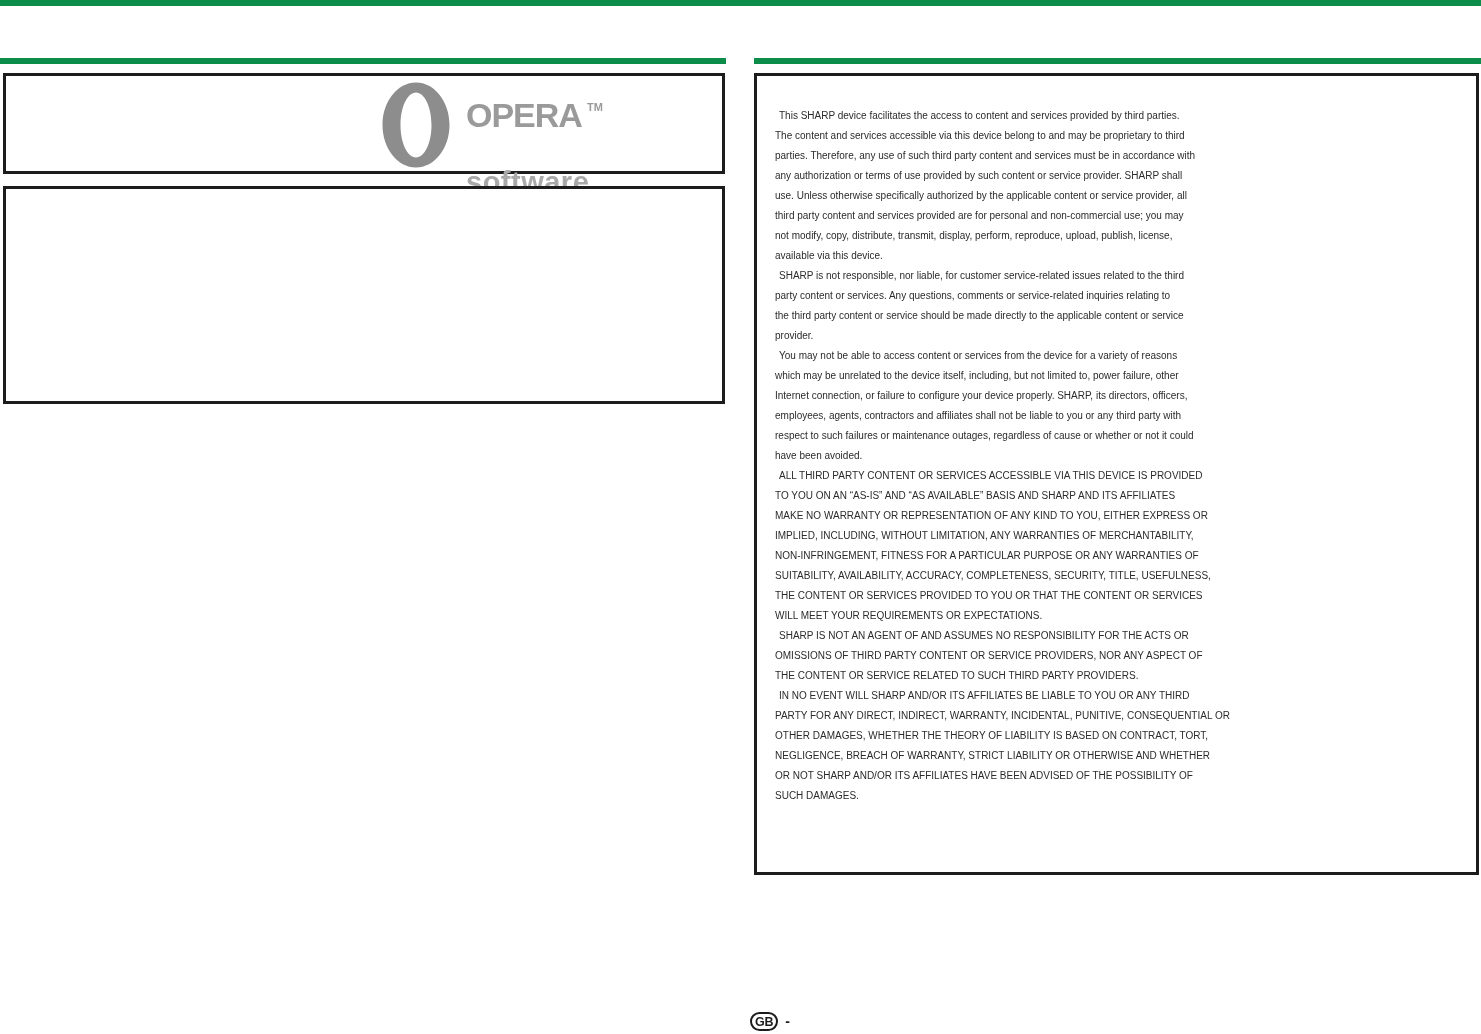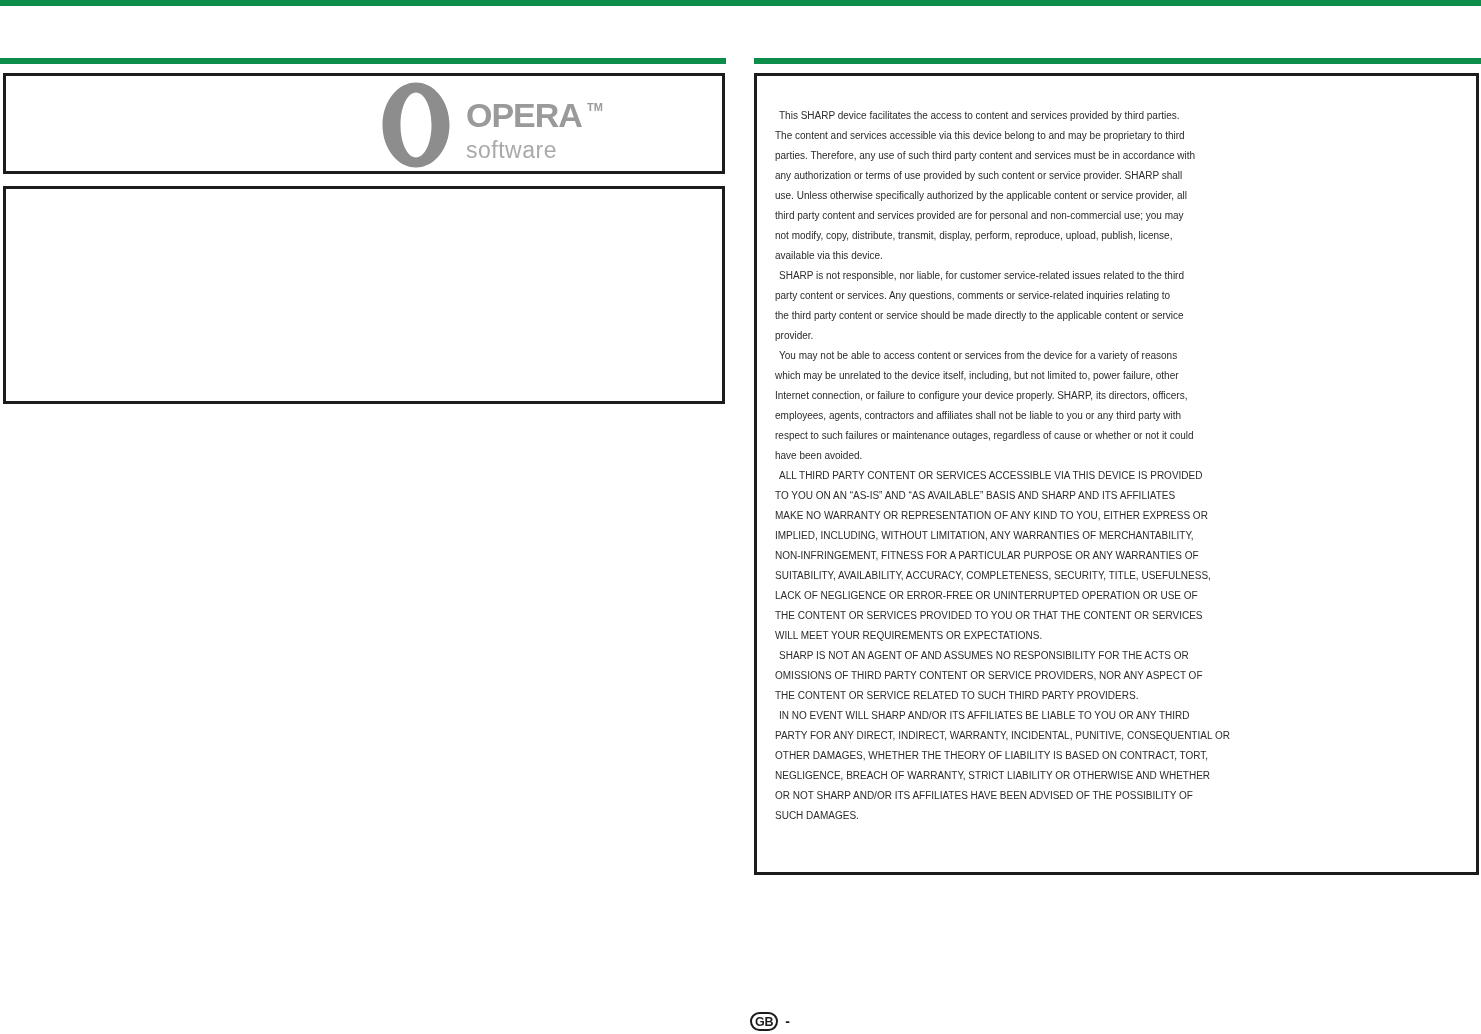--- a/index.html
+++ b/index.html
@@ -22,21 +22,21 @@
   .logo-box{left:3px;top:73px;width:722px;height:101px;}
   .empty-box{left:3px;top:186px;width:722px;height:218px;}
   .legal-box{left:754px;top:73px;width:725px;height:802px;padding:30px 8px 0 18px;overflow:hidden;}
 
   
   .opera-logo{position:absolute;left:376px;top:6px;display:flex;align-items:flex-start;}
   .opera-o{display:block;}
   .opera-wordmark{margin:19px 0 0 16px;line-height:1;}
   .opera-word-top{font-size:34px;font-weight:bold;letter-spacing:-1px;color:var(--logo-top);line-height:28px;}
   .opera-tm{font-size:11px;font-weight:bold;letter-spacing:0;color:var(--logo-top);position:relative;top:-16px;left:5px;}
-  .opera-word-bottom{font-size:23px;font-weight:normal;color:var(--logo-bottom);line-height:27px;letter-spacing:0.5px;}
+  .opera-word-bottom{font-size:29px;font-weight:bold;color:var(--logo-bottom);line-height:27px;letter-spacing:0.5px;margin-top:32px;}
 
   
   .legal-line{font-size:10px;line-height:20px;color:var(--text);white-space:nowrap;}
   .legal-line.p-start{text-indent:4px;}
 
   
   .footer{left:711px;top:1012px;display:flex;align-items:center;gap:7px;color:#1c1c1c;padding-left:39px;}
   .lang-oval{display:inline-flex;align-items:center;justify-content:center;
     border:2px solid #1c1c1c;border-radius:10px;height:19px;padding:0 3px;
     font-size:12.5px;font-weight:bold;letter-spacing:-0.3px;color:#1c1c1c;}
@@ -83,21 +83,20 @@
       <div class="legal-line">Internet connection, or failure to configure your device properly. SHARP, its directors, officers,</div>
       <div class="legal-line">employees, agents, contractors and affiliates shall not be liable to you or any third party with</div>
       <div class="legal-line">respect to such failures or maintenance outages, regardless of cause or whether or not it could</div>
       <div class="legal-line">have been avoided.</div>
       <div class="legal-line p-start">ALL THIRD PARTY CONTENT OR SERVICES ACCESSIBLE VIA THIS DEVICE IS PROVIDED</div>
       <div class="legal-line">TO YOU ON AN “AS-IS” AND “AS AVAILABLE” BASIS AND SHARP AND ITS AFFILIATES</div>
       <div class="legal-line">MAKE NO WARRANTY OR REPRESENTATION OF ANY KIND TO YOU, EITHER EXPRESS OR</div>
       <div class="legal-line">IMPLIED, INCLUDING, WITHOUT LIMITATION, ANY WARRANTIES OF MERCHANTABILITY,</div>
       <div class="legal-line">NON-INFRINGEMENT, FITNESS FOR A PARTICULAR PURPOSE OR ANY WARRANTIES OF</div>
       <div class="legal-line">SUITABILITY, AVAILABILITY, ACCURACY, COMPLETENESS, SECURITY, TITLE, USEFULNESS,</div>
-      <div class="legal-line">LACK OF NEGLIGENCE OR ERROR-FREE OR UNINTERRUPTED OPERATION OR USE OF</div>
       <div class="legal-line">THE CONTENT OR SERVICES PROVIDED TO YOU OR THAT THE CONTENT OR SERVICES</div>
       <div class="legal-line">WILL MEET YOUR REQUIREMENTS OR EXPECTATIONS.</div>
       <div class="legal-line p-start">SHARP IS NOT AN AGENT OF AND ASSUMES NO RESPONSIBILITY FOR THE ACTS OR</div>
       <div class="legal-line">OMISSIONS OF THIRD PARTY CONTENT OR SERVICE PROVIDERS, NOR ANY ASPECT OF</div>
       <div class="legal-line">THE CONTENT OR SERVICE RELATED TO SUCH THIRD PARTY PROVIDERS.</div>
       <div class="legal-line p-start">IN NO EVENT WILL SHARP AND/OR ITS AFFILIATES BE LIABLE TO YOU OR ANY THIRD</div>
       <div class="legal-line">PARTY FOR ANY DIRECT, INDIRECT, WARRANTY, INCIDENTAL, PUNITIVE, CONSEQUENTIAL OR</div>
       <div class="legal-line">OTHER DAMAGES, WHETHER THE THEORY OF LIABILITY IS BASED ON CONTRACT, TORT,</div>
       <div class="legal-line">NEGLIGENCE, BREACH OF WARRANTY, STRICT LIABILITY OR OTHERWISE AND WHETHER</div>
       <div class="legal-line">OR NOT SHARP AND/OR ITS AFFILIATES HAVE BEEN ADVISED OF THE POSSIBILITY OF</div>

